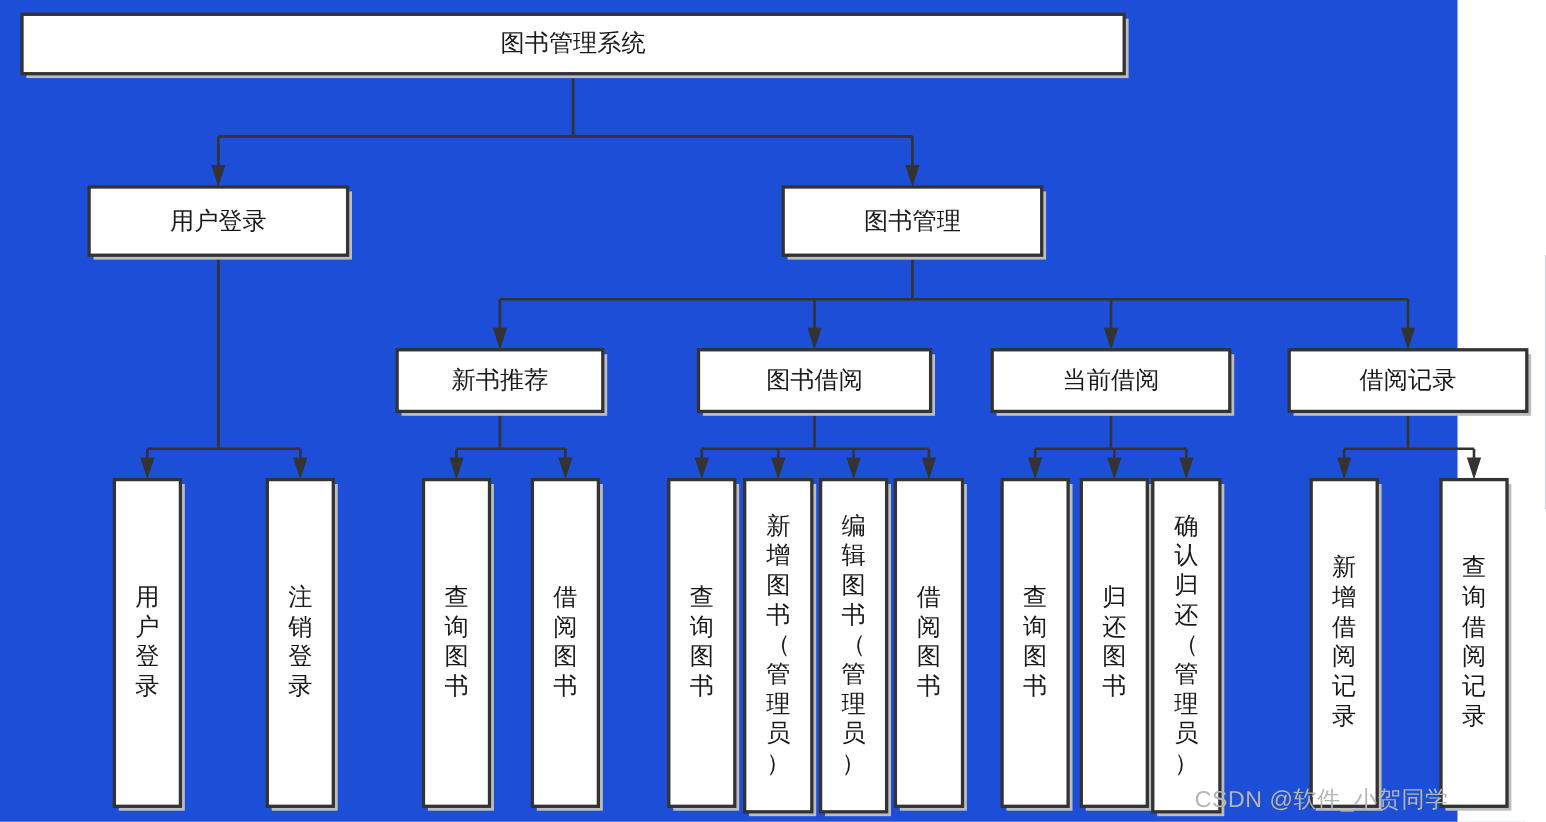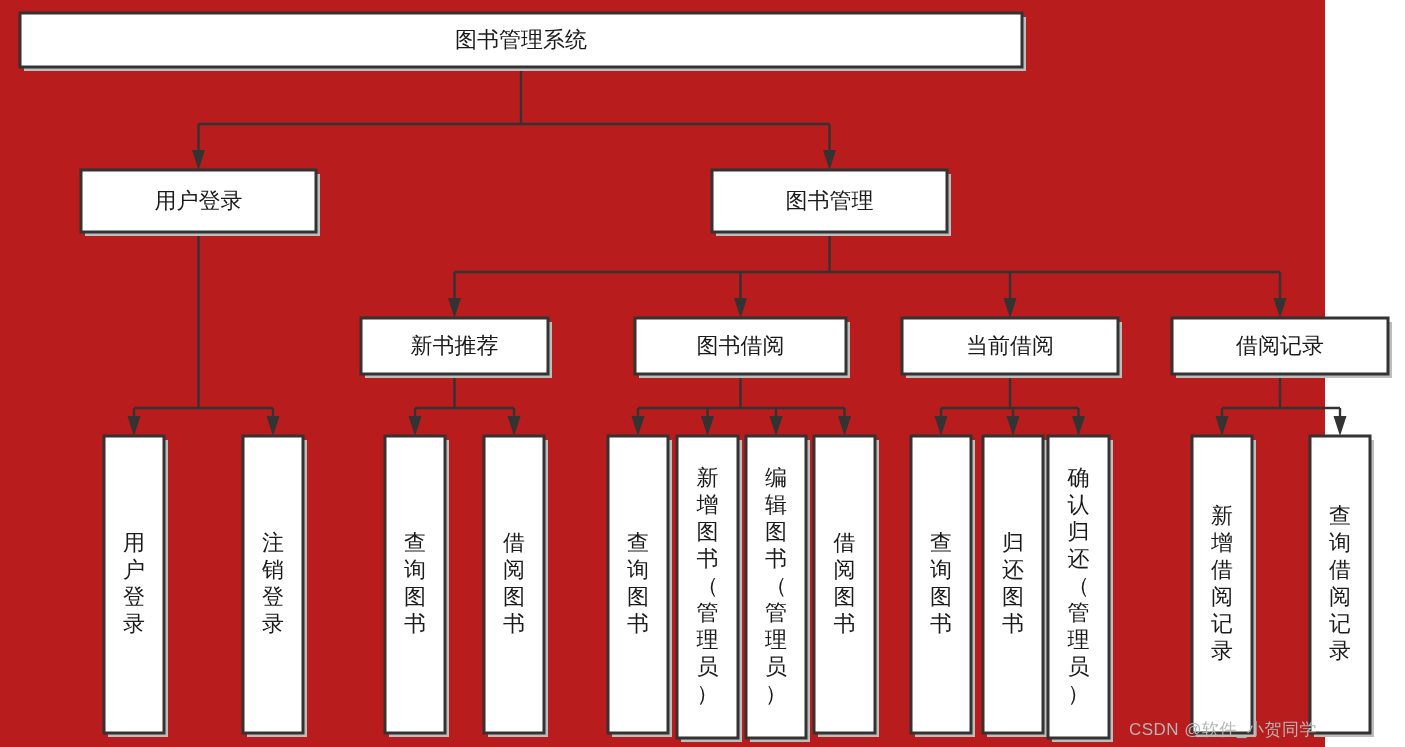--- a/index.html
+++ b/index.html
@@ -10,21 +10,21 @@
   body {
     width: 1405px;
     height: 747px;
     font-family: "Liberation Sans", "DejaVu Sans", sans-serif;
     overflow: hidden;
   }
   #diagram-root {
     position: relative;
     width: 1325px;
     height: 747px;
-    background: #b91c1c;
+    background: #1d4ed8;
   }
   svg.diagram {
     position: absolute;
     left: 0;
     top: 0;
     width: 1405px;
     height: 747px;
     display: block;
   }
   .node-box {
@@ -58,21 +58,21 @@
     font-size: 22px;
     fill: #1a1a1a;
     text-anchor: middle;
     white-space: pre;
   }
   .watermark {
     position: absolute;
     right: 8px;
     bottom: 6px;
     font-family: "Liberation Sans", "DejaVu Sans", sans-serif;
-    font-size: 17px;
+    font-size: 21px;
     color: #b5b5b5;
     letter-spacing: 0.5px;
     user-select: none;
     pointer-events: none;
   }
 </style>
 </head>
 <body>
 
 <div id="diagram-root">

